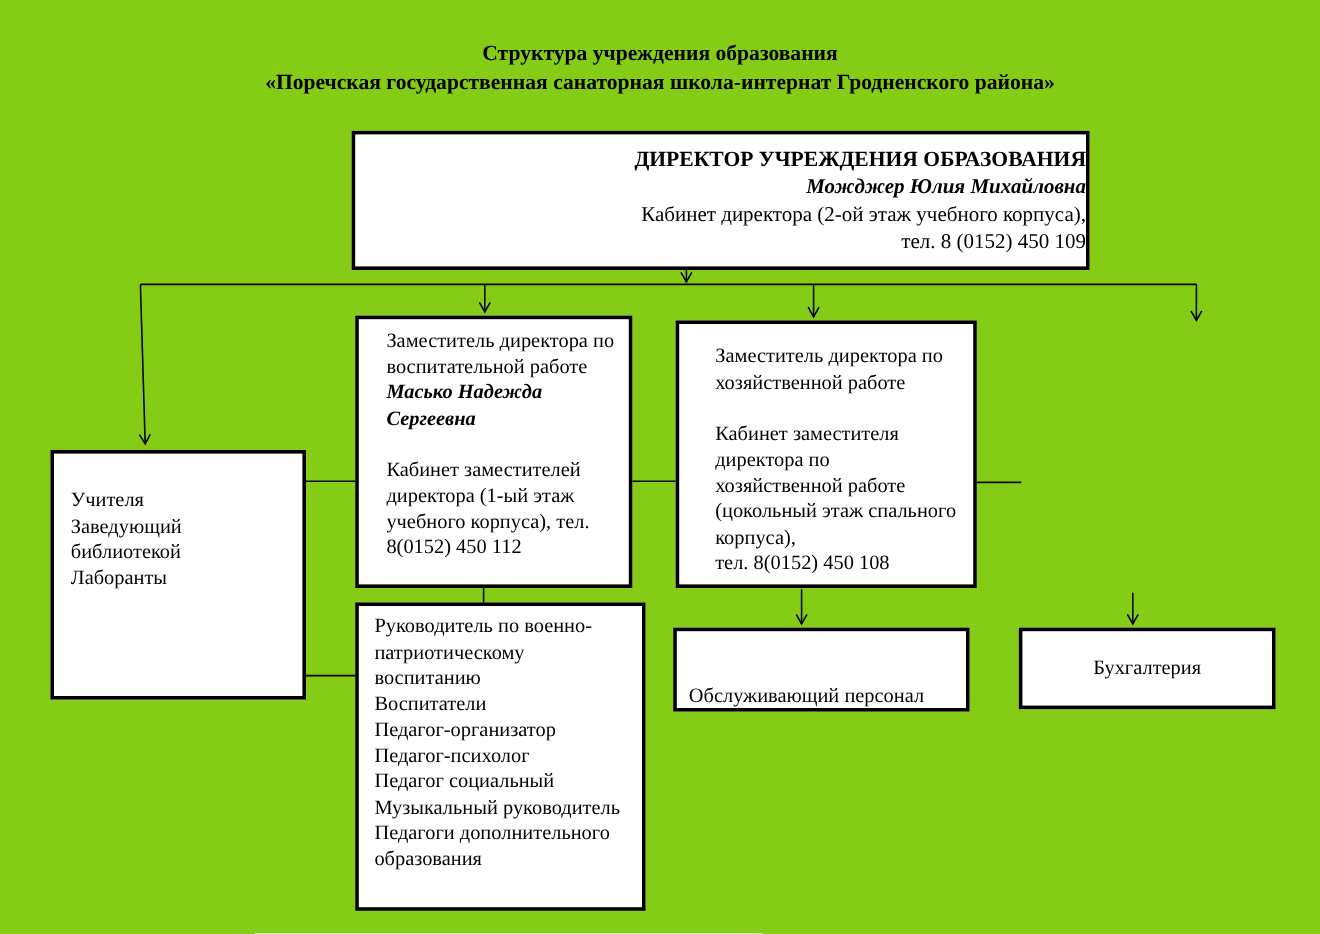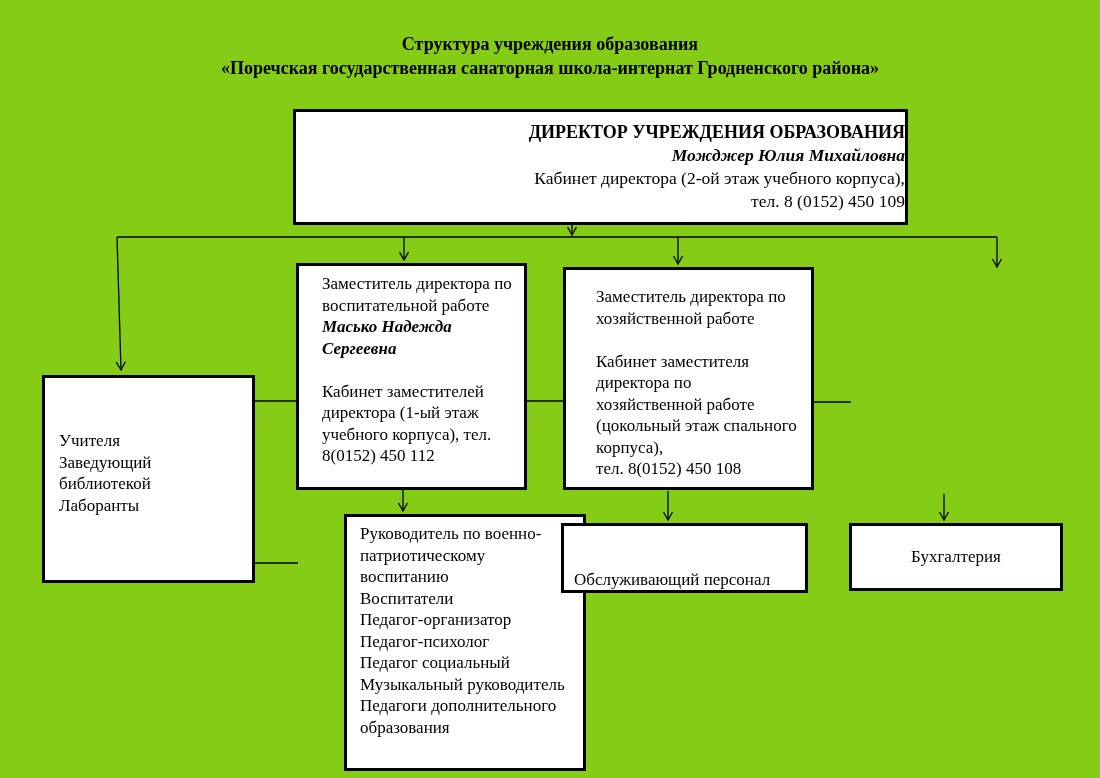--- a/index.html
+++ b/index.html
@@ -45,23 +45,23 @@
   }
   .director .b-head { font-weight: bold; font-size: 18px; }
   .director .b-name { font-weight: bold; font-style: italic; }
   
   .edu   { left: 296px; top: 263px; width: 231px; height: 227px; padding: 7px 12px 0 23px; }
   .house { left: 563px; top: 267px; width: 251px; height: 223px; padding: 16px 14px 0 30px; }
   .acct  { left: 849px; top: 270px; width: 218px; height: 224px; padding: 25px 14px 0 13px; }
   .pname { font-weight: bold; font-style: italic; }
   .office { margin-top: 21.5px; }
   
-  .teachers { left: 42px; top: 375px; width: 213px; height: 208px; padding: 52px 14px 0 14px; }
+  .teachers { left: 42px; top: 375px; width: 213px; height: 208px; padding: 28px 14px 0 14px; }
   
-  .pedagogy { left: 296px; top: 514px; width: 242px; height: 257px; padding: 6px 14px 0 13px; margin-left: 48px; }
+  .pedagogy { left: 296px; top: 502px; width: 242px; height: 257px; padding: 6px 14px 0 13px; }
   .service {
     left: 561px; top: 523px; width: 247px; height: 70px;
     display: flex; align-items: flex-end; padding-left: 10px;
   }
   .acctdept {
     left: 849px; top: 523px; width: 214px; height: 68px;
     display: flex; align-items: center; justify-content: center;
   }
 </style>
 </head>

